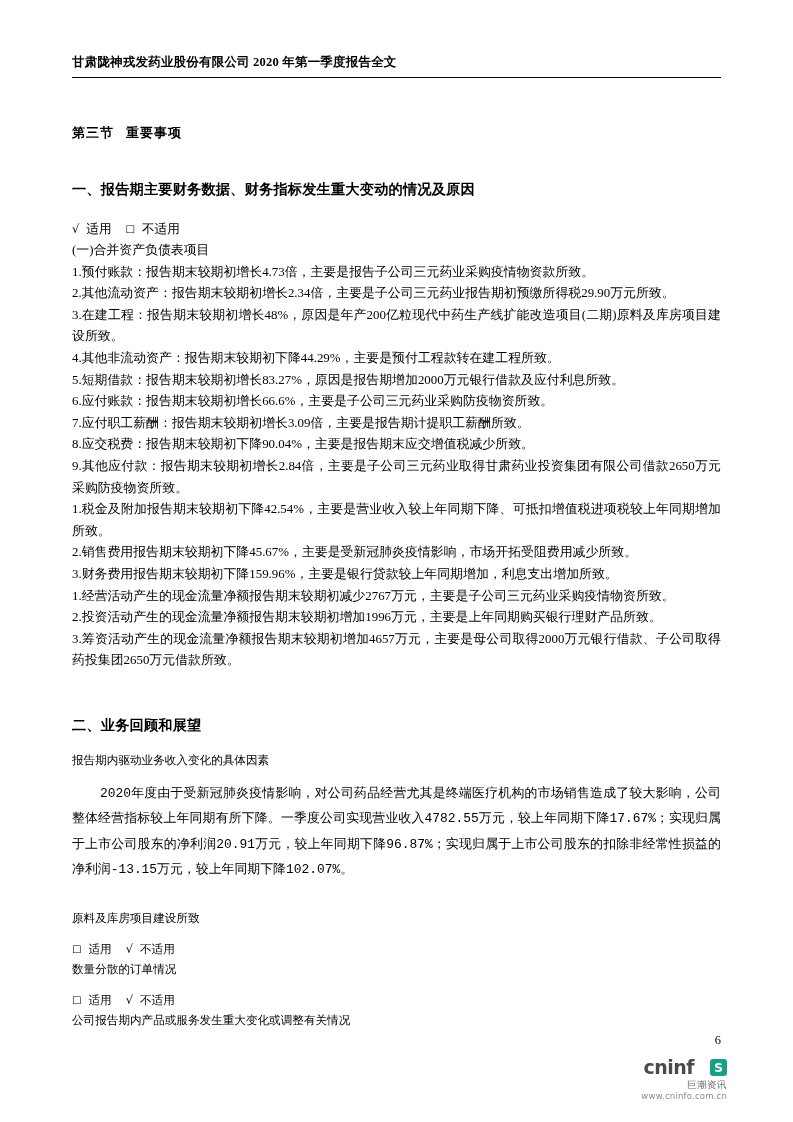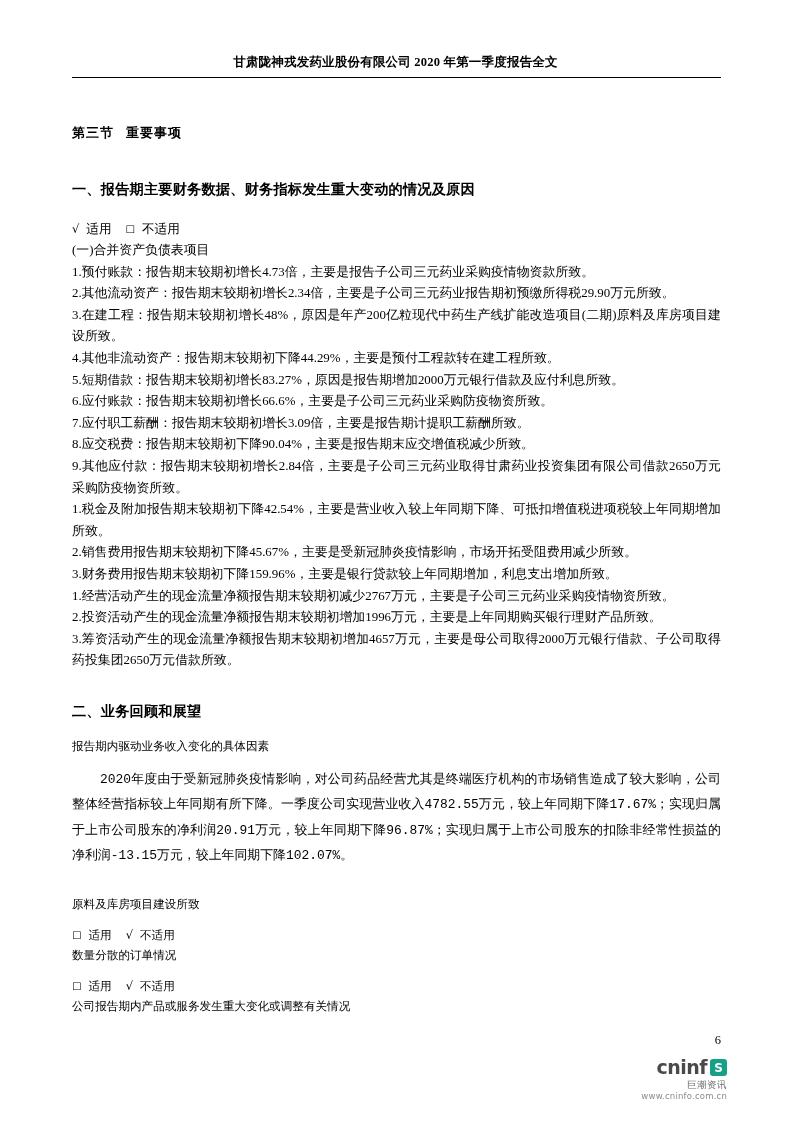--- a/index.html
+++ b/index.html
@@ -18,21 +18,21 @@
   .page {
     position: absolute;
     top: 0; left: 0;
     width: 793px;
     height: 1122px;
     box-sizing: border-box;
     padding: 54px 72px 40px 72px;
   }
   
   .header {
-    text-align: center;
+    text-align: left;
     font-size: 12.5px;
     font-weight: bold;
     letter-spacing: 0.2px;
     padding-right: 2px;
     padding-bottom: 6px;
   }
   .header-rule {
     border-bottom: 1.1px solid #000;
     margin-bottom: 0;
   }
@@ -45,21 +45,21 @@
     letter-spacing: 1px;
   }
   .section-title .gap { display:inline-block; width: 12px; }
   .h2 {
     font-size: 14.2px;
     font-weight: bold;
     margin-top: 38px;
     letter-spacing: 0.2px;
   }
   .h2.second {
-    margin-top: 30px;
+    margin-top: 44px;
   }
   .body-block {
     margin-top: 20px;
     font-size: 12.9px;
     line-height: 21.6px;
   }
   .body-block p {
     margin: 0;
     text-align: justify;
   }
@@ -113,21 +113,21 @@
     position: absolute;
     right: 66px;
     bottom: 22px;
     text-align: right;
     line-height: 1;
   }
   .logo-main {
     display: flex;
     align-items: center;
     justify-content: flex-end;
-    gap: 3px;
+    gap: 16px;
   }
   .logo-text {
     font-family: "DejaVu Sans", sans-serif;
     font-size: 19px;
     font-weight: bold;
     color: #4a4a4a;
     letter-spacing: -0.5px;
   }
   .logo-mark {
     width: 17px;

